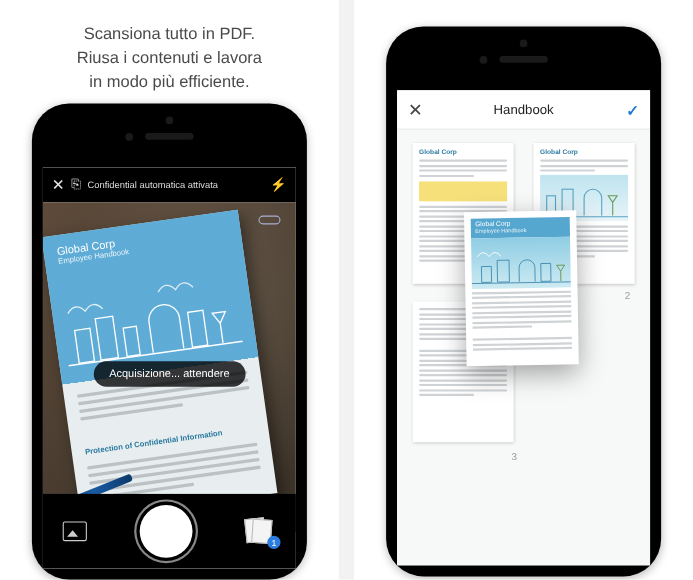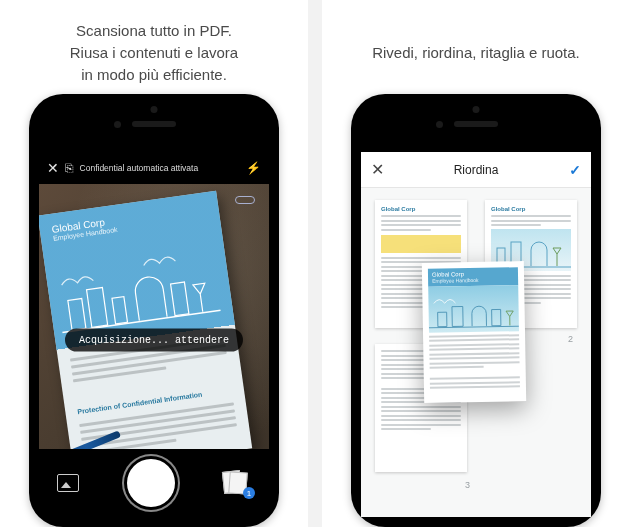--- a/index.html
+++ b/index.html
@@ -186,21 +186,20 @@
     position: absolute;
     left: 50%;
     top: 52%;
     transform: translate(-50%, -50%);
     background: rgba(0,0,0,0.78);
     color: #fff;
     font-size: 10px;
     padding: 6px 14px;
     border-radius: 14px;
     white-space: nowrap;
-    font-family: Liberation Mono, monospace;
   }
   .bottombar-dark {
     position: absolute;
     bottom: 0;
     left: 0;
     right: 0;
     height: 68px;
     background: #000;
     display: flex;
     align-items: center;
@@ -424,29 +423,28 @@
           <div class="badge">1</div>
         </div>
       </div>
     </div>
   </div>
 </div>
 
 <div class="divider"></div>
 
 <div class="panel">
-  <div class="caption">Rivedi, riordina, ritaglia e ruota.</div>
   <div class="phone">
     <div class="sensor-dot"></div>
     <div class="camera-dot"></div>
     <div class="speaker"></div>
     <div class="screen">
       <div class="topbar-light">
         <span class="left">✕</span>
-        <span>Riordina</span>
+        <span>Handbook</span>
         <span class="right">✓</span>
       </div>
       <div class="reorder-area">
         <div class="thumb t1">
           <div class="hdr">Global Corp</div>
           <div class="ln"></div>
             <div class="ln"></div>
             <div class="ln"></div>
             <div class="ln s"></div>
           <div class="yellowbox"></div>

